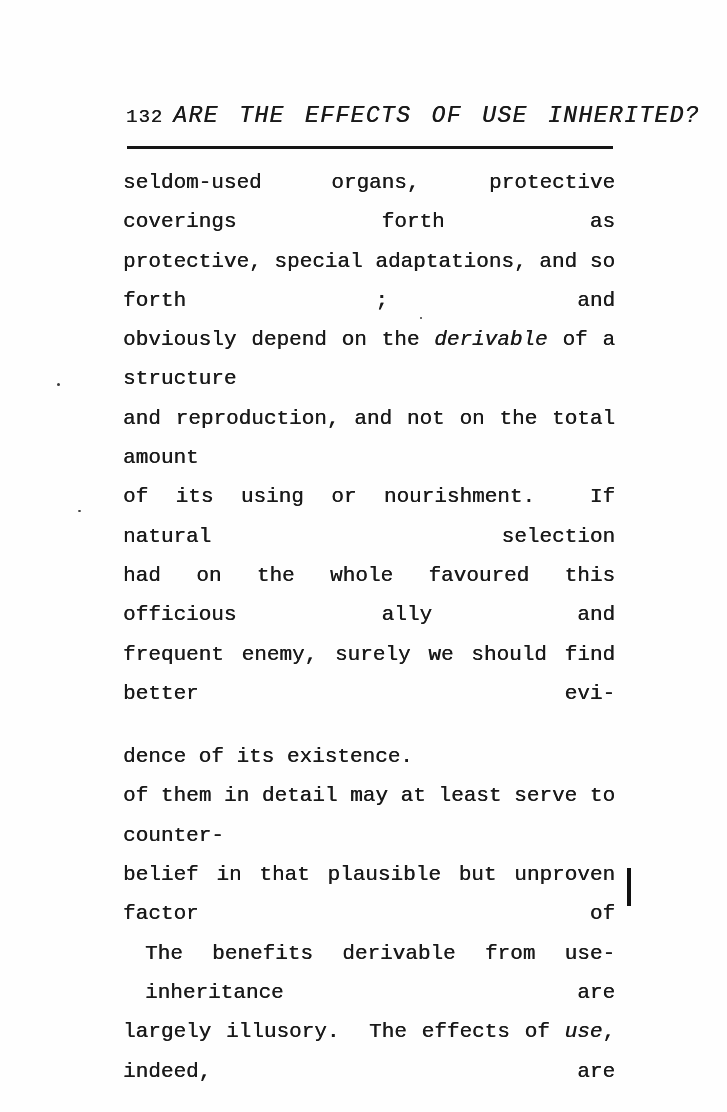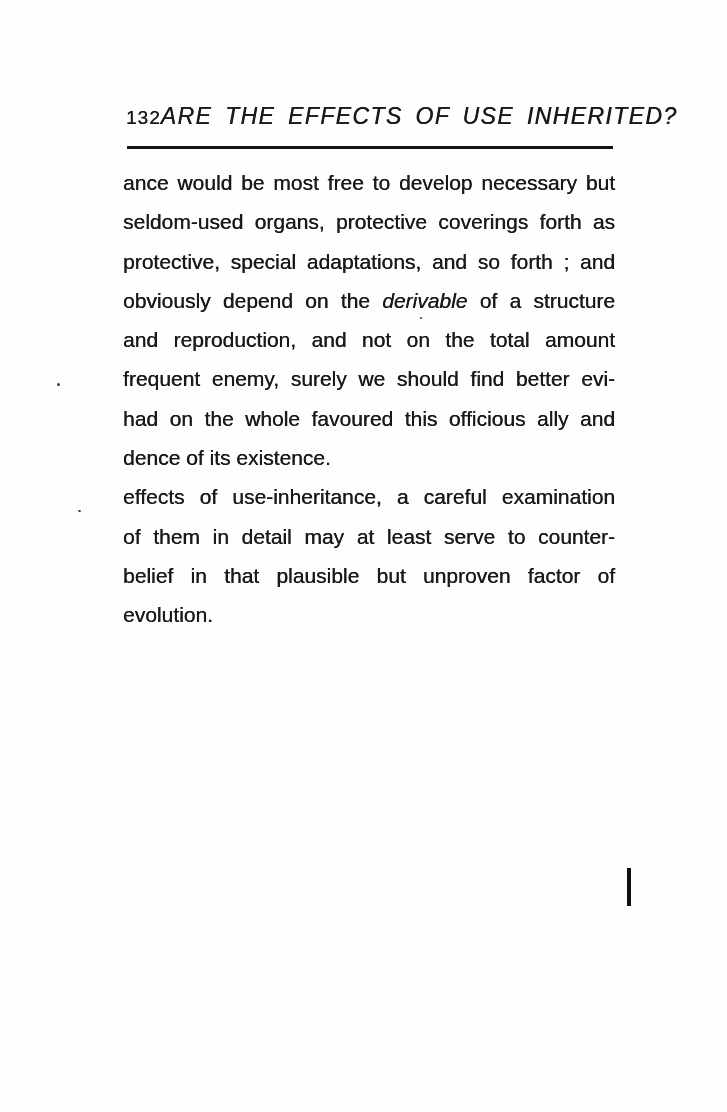--- a/index.html
+++ b/index.html
@@ -5,41 +5,41 @@
   html, body {
     margin: 0;
     padding: 0;
     background: #ffffff;
   }
   .page {
     position: relative;
     width: 727px;
     height: 1112px;
     background: #fefefe;
-    font-family: Liberation Sans, sans-serif;
+    font-family: Liberation Mono, monospace;
     color: #1a1a1a;
     overflow: hidden;
   }
   .page-header {
     position: absolute;
     left: 126px;
     top: 103px;
     width: 488px;
     display: flex;
     align-items: baseline;
     white-space: nowrap;
   }
   .page-number {
     font-size: 19px;
     letter-spacing: 1px;
     text-shadow: 0.3px 0 0 currentColor;
   }
   .running-title {
     flex: 1;
-    margin-left: 0;
+    margin-left: 10px;
     font-style: italic;
     font-size: 23px;
     letter-spacing: 1.4px;
     word-spacing: 5px;
     text-shadow: 0.4px 0 0 currentColor;
   }
   .header-rule {
     position: absolute;
     left: 127px;
     top: 146px;
@@ -57,20 +57,21 @@
     text-shadow: 0.35px 0 0 currentColor;
   }
   .paragraph { margin: 0; }
   .line {
     text-align: justify;
     text-align-last: justify;
     white-space: pre-wrap;
   }
   .line.last {
     text-align-last: left;
+    margin-top: 24px;
   }
   .line.first-indent {
     padding-left: 22px;
   }
   .margin-mark {
     position: absolute;
     left: 627px;
     top: 868px;
     width: 4px;
     height: 38px;
@@ -92,36 +93,36 @@
 
   <header class="page-header">
     <span class="page-number">132</span>
     <span class="running-title">ARE THE EFFECTS OF USE INHERITED?</span>
   </header>
 
   <div class="header-rule"></div>
 
   <main class="page-body">
       <div class="paragraph">
-        <div class="line">ance would be most free to develop necessary but</div>
         <div class="line">seldom-used organs, protective coverings forth as</div>
         <div class="line">protective, special adaptations, and so forth ; and</div>
         <div class="line">obviously depend on the <i>derivable</i> of a structure</div>
         <div class="line">and reproduction, and not on the total amount</div>
+        <div class="line">of its using or nourishment.&nbsp; If natural selection</div>
+        <div class="line">had on the whole favoured this officious ally and</div>
         <div class="line">frequent enemy, surely we should find better evi-</div>
-        <div class="line">had on the whole favoured this officious ally and</div>
         <div class="line last">dence of its existence.</div>
       </div>
       <div class="paragraph">
-        <div class="line">effects of use-inheritance, a careful examination</div>
         <div class="line">of them in detail may at least serve to counter-</div>
         <div class="line">belief in that plausible but unproven factor of</div>
-        <div class="line last">evolution.</div>
       </div>
       <div class="paragraph">
+        <div class="line first-indent">The benefits derivable from use-inheritance are</div>
+        <div class="line">largely illusory.&nbsp; The effects of <i>use</i>, indeed, are</div>
       </div>
     </main>
 
   <div class="margin-mark"></div>
 
   <div class="speck s1"></div>
   <div class="speck s2"></div>
   <div class="speck s3"></div>
 
 </div>

